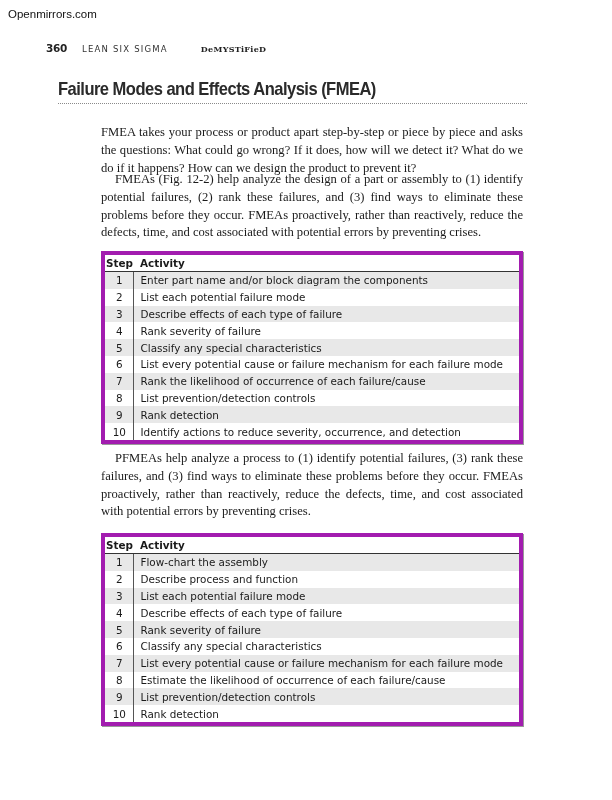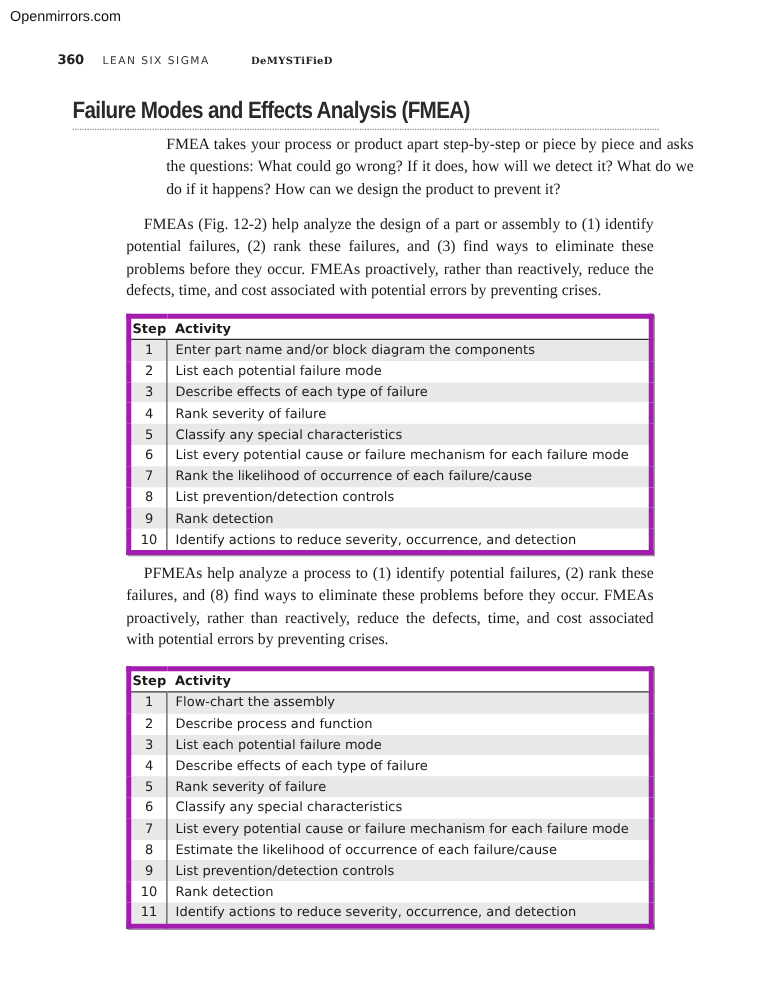--- a/index.html
+++ b/index.html
@@ -6,21 +6,21 @@
   body { width: 612px; height: 800px; position: relative; overflow: hidden; color: #1a1a1a; }
   .watermark { position: absolute; left: 8px; top: 8px; font-family: "Liberation Sans", sans-serif; font-size: 11.5px; color: #111; }
   .running-head { position: absolute; left: 46px; top: 42px; font-family: "DejaVu Sans", sans-serif; display: flex; align-items: baseline; }
   .page-num { font-size: 10.5px; font-weight: bold; color: #222; width: 36px; letter-spacing: -0.3px; }
   .book-title { font-size: 8.5px; letter-spacing: 1.2px; color: #333; }
   .book-title-em { font-family: "DejaVu Serif", serif; font-size: 8px; font-weight: bold; margin-left: 5px; letter-spacing: 0.3px; color: #222; padding-left: 28px; }
   .section-title { position: absolute; left: 58px; top: 78px; font-family: "Liberation Sans", sans-serif; font-weight: bold; font-size: 19px; letter-spacing: -0.6px; color: #2a2a2a; transform: scaleX(0.87); transform-origin: left; white-space: nowrap; }
   .dotted-rule { position: absolute; left: 58px; top: 103px; width: 469px; border-top: 1px dotted #8a8a8a; }
   .para { position: absolute; left: 101px; width: 422px; font-family: "Liberation Serif", serif; font-size: 12.6px; line-height: 17.8px; color: #1a1a1a; text-align: justify; margin: 0; }
   .para.indent { text-indent: 14px; }
-  .p1 { top: 107px; margin-left: 32px; }
+  .p1 { top: 124px; }
   .p2 { top: 171px; }
   .p3 { top: 450px; }
   table.steps { position: absolute; left: 101px; width: 422px; border-collapse: collapse; border: 4px solid #a21caf; font-family: "DejaVu Sans", sans-serif; font-size: 10.4px; color: #1a1a1a; box-shadow: 1px 1px 0 #999; }
   table.t1 { top: 251px; }
   table.t2 { top: 533px; }
   table.steps th { font-weight: bold; text-align: left; height: 16px; padding: 0 0 0 6px; border-bottom: 1.5px solid #333; background: #fff; }
   table.steps th.col-step { width: 36px; text-align: center; padding: 0; border-right: none; }
   table.steps td { height: 16.8px; padding: 0 16px 0 6px; line-height: 16px; white-space: nowrap; }
   table.steps td.col-step { text-align: center; padding: 0; border-right: 1px solid #555; width: 36px; }
   table.steps tbody tr:nth-child(odd) td { background: #e8e8e8; }
@@ -87,21 +87,21 @@
         <td class="col-step">9</td>
         <td>Rank detection</td>
       </tr>
     <tr>
         <td class="col-step">10</td>
         <td>Identify actions to reduce severity, occurrence, and detection</td>
       </tr>
   </tbody>
 </table>
 
-<p class="para p3 indent">PFMEAs help analyze a process to (1) identify potential failures, (2) rank these failures, and (8) find ways to eliminate these problems before they occur. FMEAs proactively, rather than reactively, reduce the defects, time, and cost associated with potential errors by preventing crises.</p>
+<p class="para p3 indent">PFMEAs help analyze a process to (1) identify potential failures, (3) rank these failures, and (3) find ways to eliminate these problems before they occur. FMEAs proactively, rather than reactively, reduce the defects, time, and cost associated with potential errors by preventing crises.</p>
 
 <table class="steps t2">
   <thead>
     <tr>
       <th class="col-step">Step</th>
       <th>Activity</th>
     </tr>
   </thead>
   <tbody>
     <tr>
@@ -137,18 +137,14 @@
         <td>Estimate the likelihood of occurrence of each failure/cause</td>
       </tr>
     <tr>
         <td class="col-step">9</td>
         <td>List prevention/detection controls</td>
       </tr>
     <tr>
         <td class="col-step">10</td>
         <td>Rank detection</td>
       </tr>
-    <tr>
-        <td class="col-step">11</td>
-        <td>Identify actions to reduce severity, occurrence, and detection</td>
-      </tr>
   </tbody>
 </table>
 
 </body></html>

